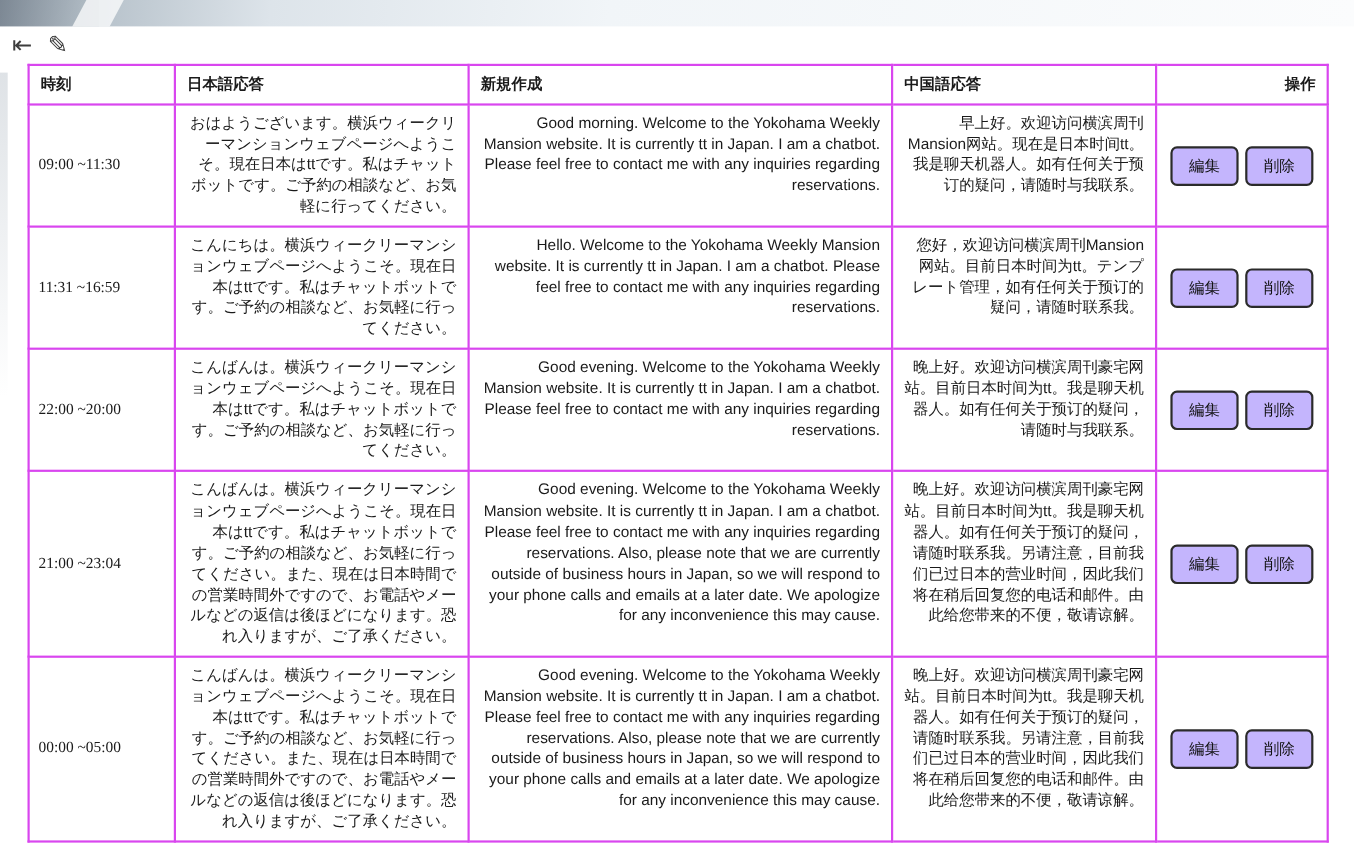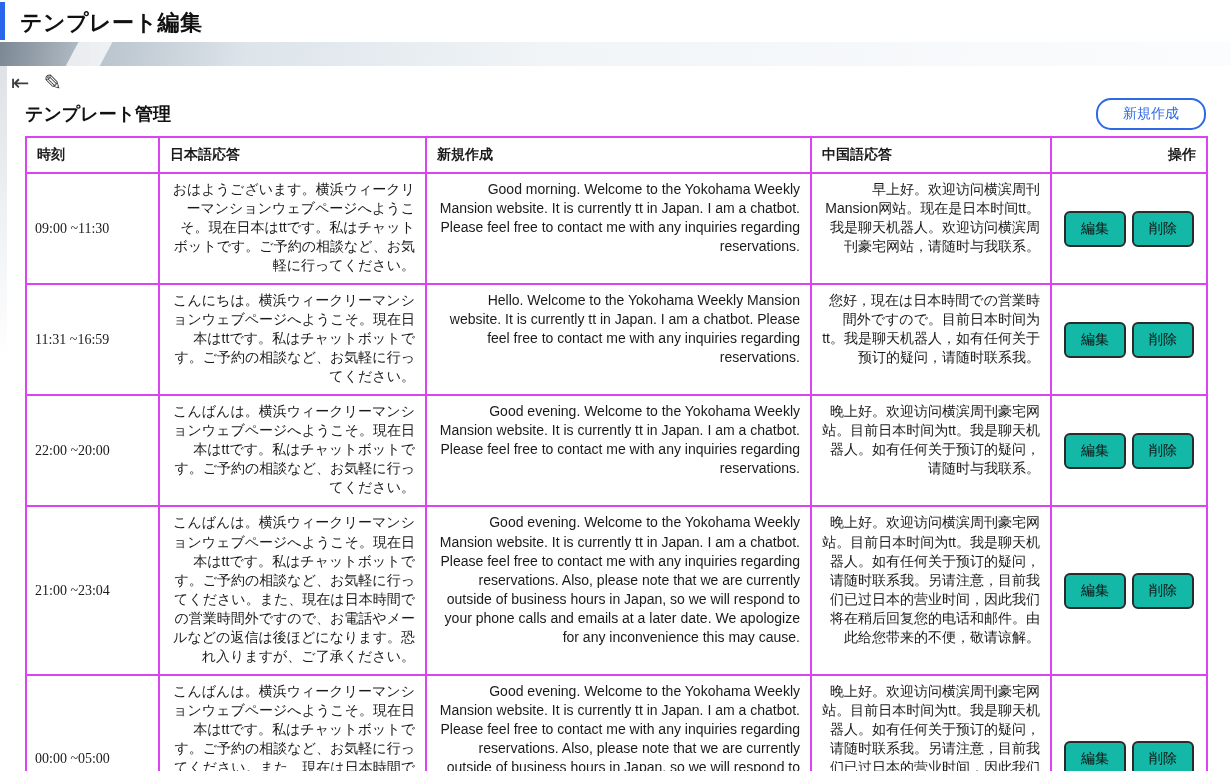--- a/index.html
+++ b/index.html
@@ -66,51 +66,43 @@
   }
   .tpl-table th.center { text-align:right; }
   td.cell-text {
     vertical-align:top; padding:6px 10px 8px; line-height:1.36;text-align:right;
   }
   td.cell-time {
     vertical-align:middle; padding:6px 8px; white-space:nowrap;font-family:Liberation Serif, serif;
   }
   td.cell-ops { vertical-align:middle; text-align:center; padding:6px 2px; }
   .act-btn {
-    display:inline-block; border:2px solid #2b2b2b; background:#14b8a6; color:#111;
+    display:inline-block; border:2px solid #2b2b2b; background:#c4b5fd; color:#111;
     border-radius:6px; padding:7px 15px; font-size:14px; margin:0 3px;
     cursor:pointer; font-family:inherit; white-space:nowrap;
   }
 </style>
 </head>
 <body>
 
 <div>
 
-  <header class="topbar">
-    <div class="accent-bar"></div>
-    <h1 class="page-title">テンプレート編集</h1>
-  </header>
 
   <div class="banner"></div>
   <div class="left-stripe"></div>
 
   <div class="toolbar">
     <button class="icon-btn">
       <span>⇤</span>
     </button>
     <button class="icon-btn">
       <span>✎</span>
     </button>
   </div>
 
-  <div class="section-head">
-    <h2 class="section-title">テンプレート管理</h2>
-    <button class="new-btn">新規作成</button>
-  </div>
 
   <table class="tpl-table">
     <colgroup>
       <col style="width:133px">
         <col style="width:267px">
         <col style="width:385px">
         <col style="width:240px">
         <col style="width:156px">
     </colgroup>
     <thead>
@@ -121,31 +113,31 @@
         <th>中国語応答</th>
         <th class="center">操作</th>
       </tr>
     </thead>
     <tbody>
 
       <tr>
         <td class="cell-time">09:00 ~11:30</td>
         <td class="cell-text">おはようございます。横浜ウィークリーマンションウェブページへようこそ。現在日本はttです。私はチャットボットです。ご予約の相談など、お気軽に行ってください。</td>
         <td class="cell-text">Good morning. Welcome to the Yokohama Weekly Mansion website. It is currently tt in Japan. I am a chatbot. Please feel free to contact me with any inquiries regarding reservations.</td>
-        <td class="cell-text">早上好。欢迎访问横滨周刊Mansion网站。现在是日本时间tt。我是聊天机器人。欢迎访问横滨周刊豪宅网站，请随时与我联系。</td>
+        <td class="cell-text">早上好。欢迎访问横滨周刊Mansion网站。现在是日本时间tt。我是聊天机器人。如有任何关于预订的疑问，请随时与我联系。</td>
         <td class="cell-ops">
           <button class="act-btn">編集</button><button class="act-btn">削除</button>
         </td>
       </tr>
 
       <tr>
         <td class="cell-time">11:31 ~16:59</td>
         <td class="cell-text">こんにちは。横浜ウィークリーマンションウェブページへようこそ。現在日本はttです。私はチャットボットです。ご予約の相談など、お気軽に行ってください。</td>
         <td class="cell-text">Hello. Welcome to the Yokohama Weekly Mansion website. It is currently tt in Japan. I am a chatbot. Please feel free to contact me with any inquiries regarding reservations.</td>
-        <td class="cell-text">您好，現在は日本時間での営業時間外ですので。目前日本时间为tt。我是聊天机器人，如有任何关于预订的疑问，请随时联系我。</td>
+        <td class="cell-text">您好，欢迎访问横滨周刊Mansion网站。目前日本时间为tt。テンプレート管理，如有任何关于预订的疑问，请随时联系我。</td>
         <td class="cell-ops">
           <button class="act-btn">編集</button><button class="act-btn">削除</button>
         </td>
       </tr>
 
       <tr>
         <td class="cell-time">22:00 ~20:00</td>
         <td class="cell-text">こんばんは。横浜ウィークリーマンションウェブページへようこそ。現在日本はttです。私はチャットボットです。ご予約の相談など、お気軽に行ってください。</td>
         <td class="cell-text">Good evening. Welcome to the Yokohama Weekly Mansion website. It is currently tt in Japan. I am a chatbot. Please feel free to contact me with any inquiries regarding reservations.</td>
         <td class="cell-text">晚上好。欢迎访问横滨周刊豪宅网站。目前日本时间为tt。我是聊天机器人。如有任何关于预订的疑问，请随时与我联系。</td>

